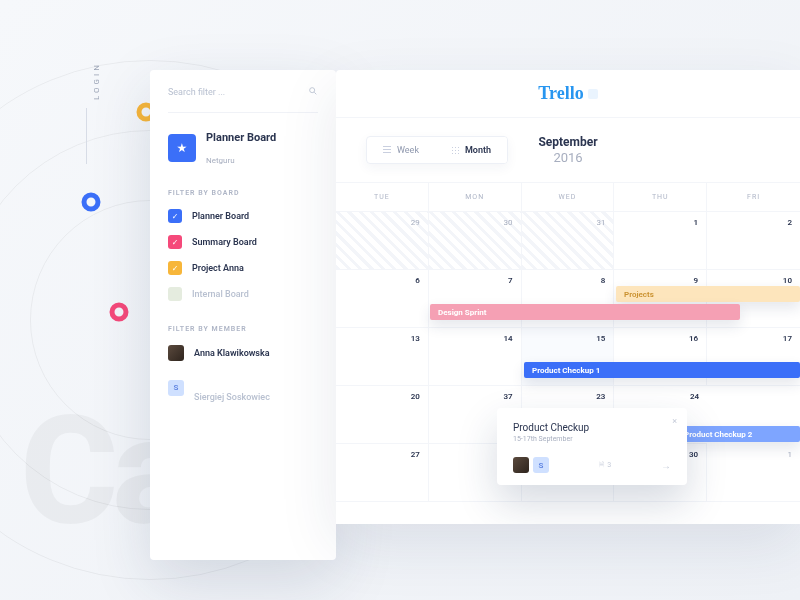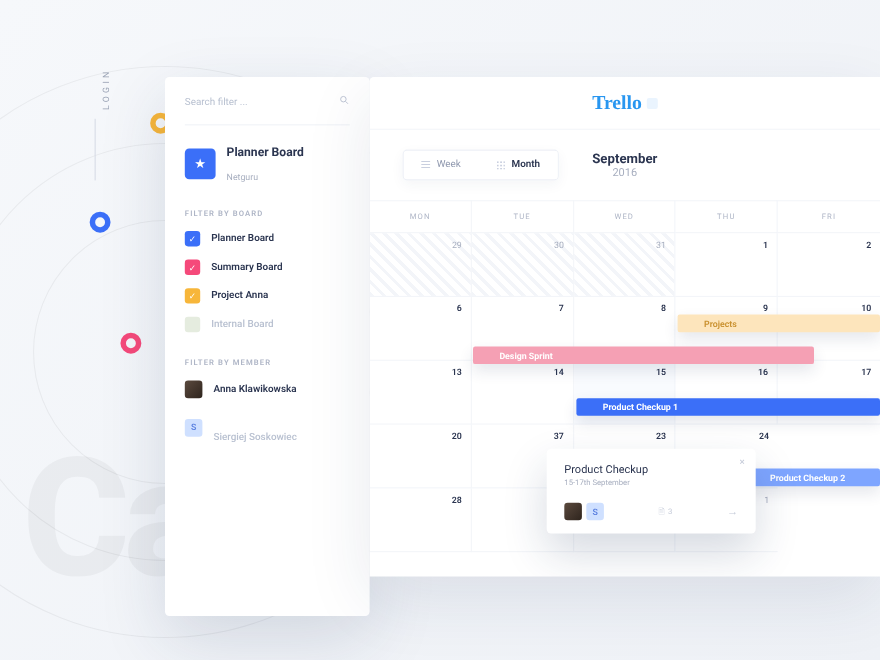--- a/index.html
+++ b/index.html
@@ -52,34 +52,34 @@
 
   .toolbar { height: 64px; display: flex; align-items: center; padding: 0 30px; position: relative; }
   .view-toggle { display: flex; border: 1px solid #edf0f6; border-radius: 4px; overflow: hidden; box-shadow: 0 4px 12px rgba(30,50,90,0.05); }
   .view-btn { padding: 8px 16px; font-size: 9px; color: #8f98ae; display: flex; align-items: center; gap: 6px; cursor: pointer; }
   .view-btn.active { background: #fff; color: #2b3550; font-weight: 600; }
   .view-btn .mini-icon { display: inline-block; width: 8px; height: 8px; }
   .mini-icon.list { background: repeating-linear-gradient(#c9cfdf 0 1px, transparent 1px 3px); }
   .mini-icon.grid { background-image: radial-gradient(#c9cfdf 0.8px, transparent 0.8px); background-size: 3px 3px; }
   .month-title { position: absolute; left: 0; right: 0; text-align: center; }
   .month-title .m { font-size: 12px; font-weight: 700; color: #2b3550; }
-  .month-title .y { font-size: 10px; color: #a7aebf; margin-top: 1px; }
+  .month-title .y { font-size: 13px; color: #a7aebf; margin-top: 1px; }
 
   .cal-head, .cal-row { display: grid; grid-template-columns: repeat(5, 1fr); }
   .cal-head .h { text-align: center; font-size: 7px; letter-spacing: 1px; color: #aeb5c6; padding: 10px 0; border-right: 1px solid #f3f5f9; border-top: 1px solid #f3f5f9; border-bottom: 1px solid #f3f5f9; }
   .cal-head .h:last-child, .cal-row .cell:last-child { border-right: none; }
   .cell { height: 58px; border-right: 1px solid #f3f5f9; border-bottom: 1px solid #f3f5f9; position: relative; }
   .cell .num { position: absolute; top: 6px; right: 8px; font-size: 8px; color: #a7aebf; }
   .cell .num.cur { color: #2b3550; font-weight: 600; }
   .cell.hatch { background-image: repeating-linear-gradient(45deg, #f3f5f9 0 3px, transparent 3px 8px); }
   .cell.today { background: #f9fbfe; }
 
   .rows { position: relative; }
-  .ev { position: absolute; height: 16px; border-radius: 2px; font-size: 8px; font-weight: 700; color: #fff; display: flex; align-items: center; padding: 0 24px; box-shadow: 0 6px 14px rgba(30,50,90,0.12); cursor: pointer; }
-  .ev.pink { background: #f5a0b4; margin-top: 11px; }
+  .ev { position: absolute; height: 16px; border-radius: 2px; font-size: 8px; font-weight: 700; color: #fff; display: flex; align-items: center; padding: 0 8px; box-shadow: 0 6px 14px rgba(30,50,90,0.12); cursor: pointer; }
+  .ev.pink { background: #f5a0b4; }
   .ev.amber { background: #fde5bc; color: #c9902e; font-weight: 600; }
   .ev.blue  { background: #3b6ff8; }
   .ev.blue2 { background: #7ea5ff; }
 
   
   .popover { position: absolute; left: 161px; top: 196px; width: 190px; background: #fff; border-radius: 4px; box-shadow: 0 18px 40px rgba(30,50,90,0.18); padding: 14px 16px 12px; z-index: 20; }
   .popover .close { position: absolute; right: 10px; top: 8px; font-size: 9px; color: #c4cad8; cursor: pointer; }
   .popover .pt { font-size: 10px; font-weight: 400; color: #2b3550; }
   .popover .pd { font-size: 7px; color: #a7aebf; margin-top: 2px; }
   .popover .pf { display: flex; align-items: center; justify-content: space-between; margin-top: 14px; }
@@ -175,22 +175,22 @@
         <span>Month</span>
       </div>
     </div>
     <div class="month-title">
       <div class="m">September</div>
       <div class="y">2016</div>
     </div>
   </div>
 
   <div class="cal-head">
+    <div class="h">TUE</div>
     <div class="h">MON</div>
-    <div class="h">TUE</div>
     <div class="h">WED</div>
     <div class="h">THU</div>
     <div class="h">FRI</div>
   </div>
 
   <div class="rows">
 
     <div class="cal-row">
       <div class="cell hatch">
           <div class="num">29</div>
@@ -254,20 +254,23 @@
         </div>
       <div class="cell">
           <div class="num cur">23</div>
         </div>
       <div class="cell">
           <div class="num cur">24</div>
         </div>
     </div>
 
     <div class="cal-row">
+      <div class="cell">
+          <div class="num cur">27</div>
+        </div>
       <div class="cell">
           <div class="num cur">28</div>
         </div>
       <div class="cell">
           <div class="num cur">29</div>
         </div>
       <div class="cell">
           <div class="num cur">30</div>
         </div>
       <div class="cell">

